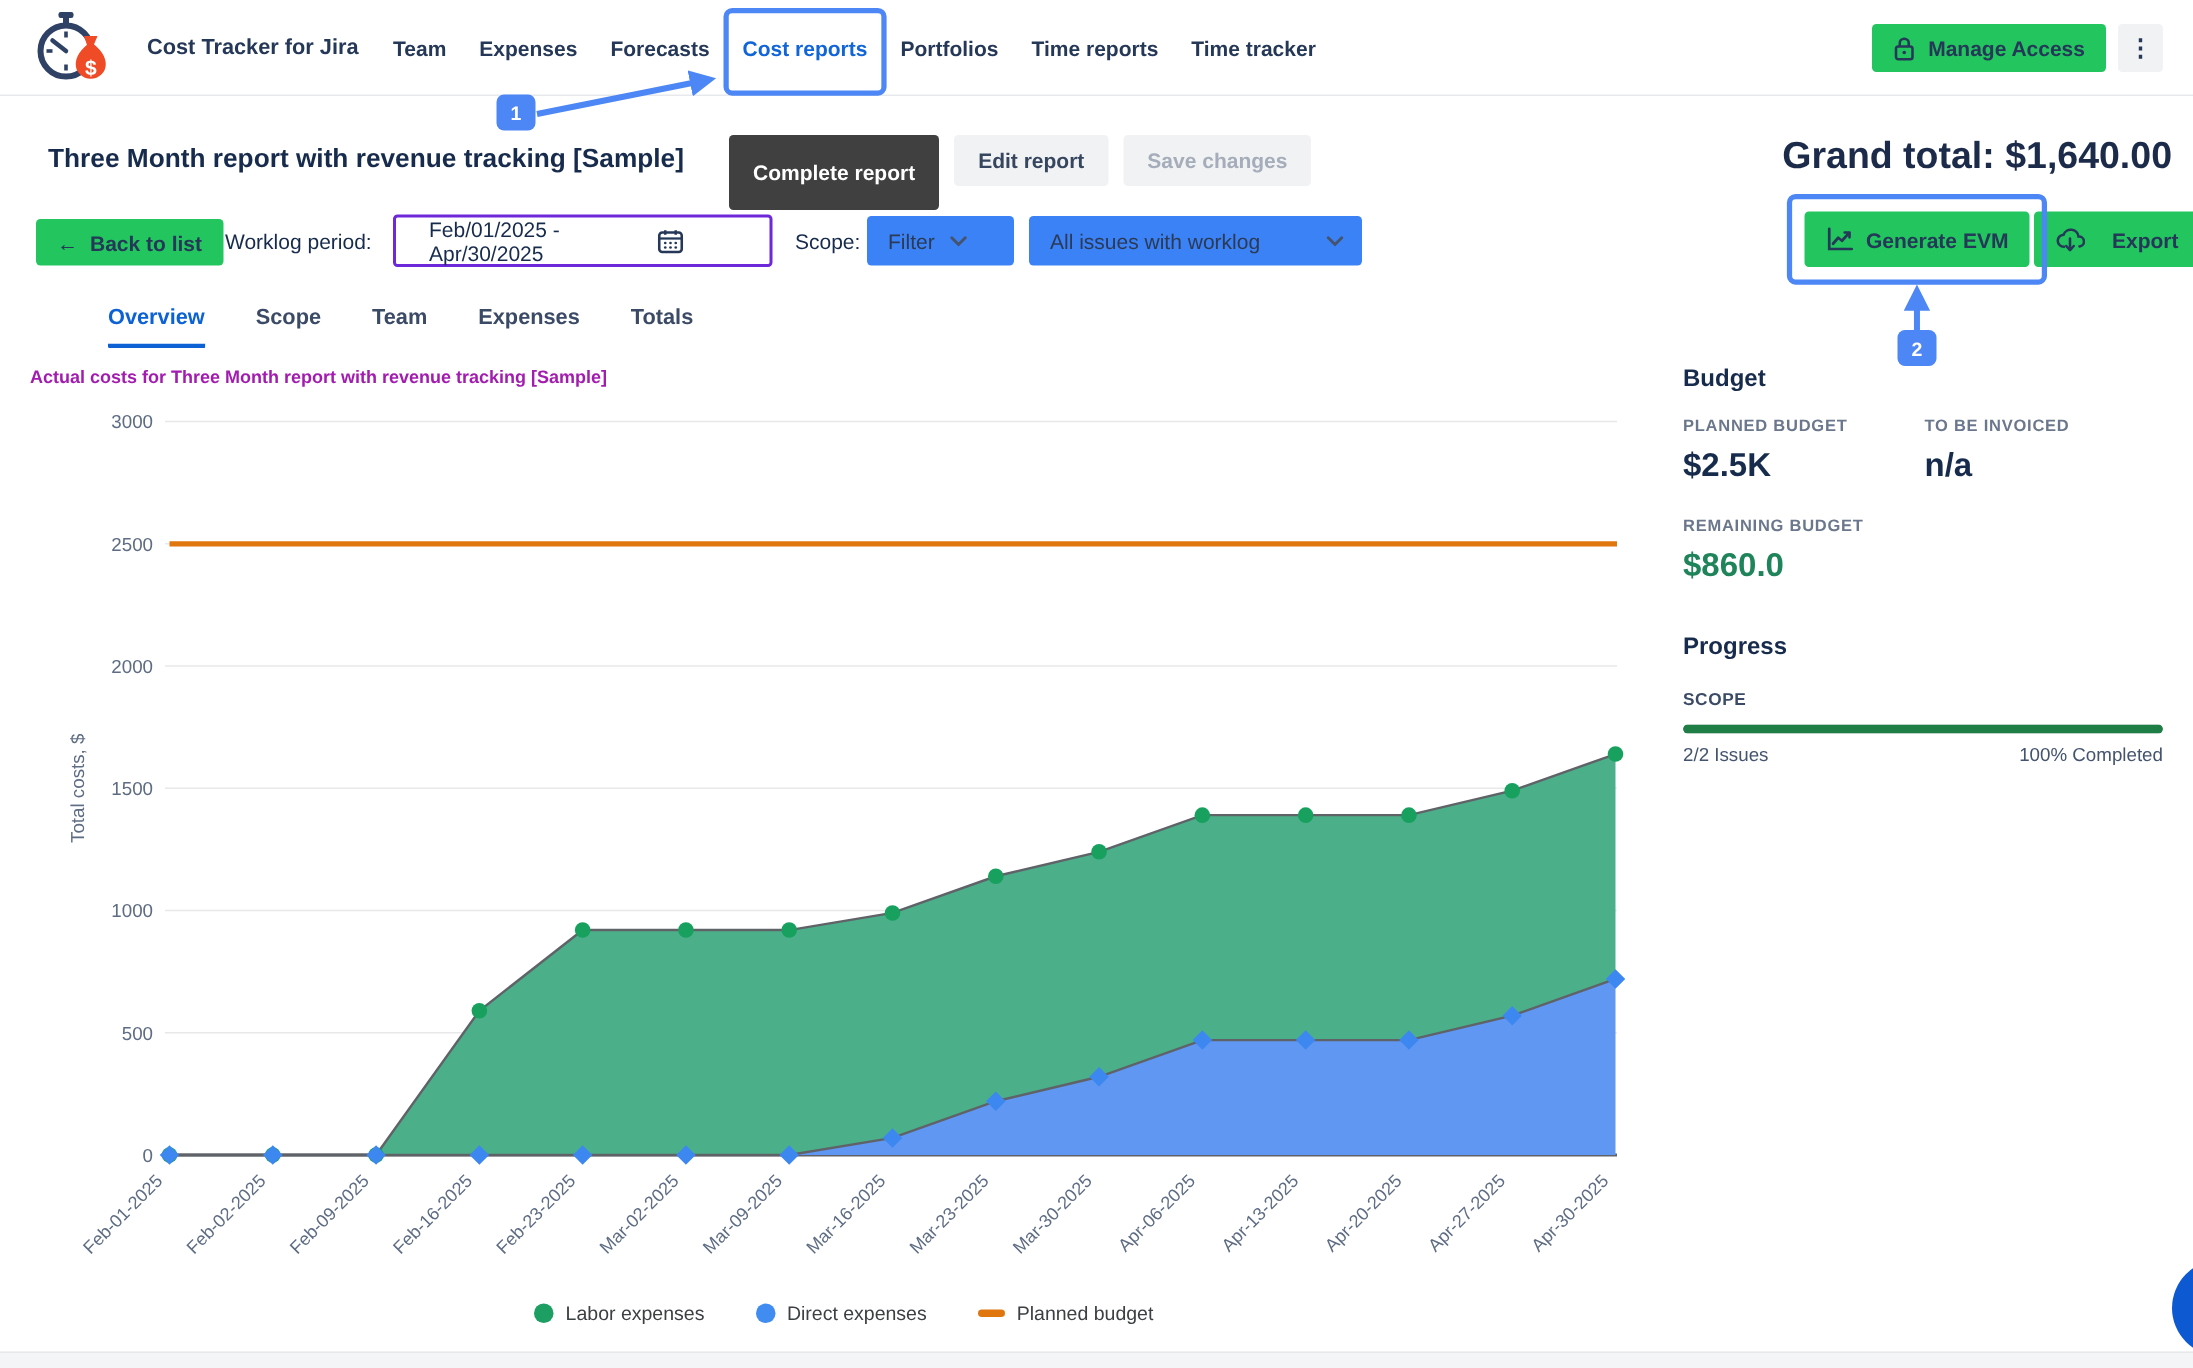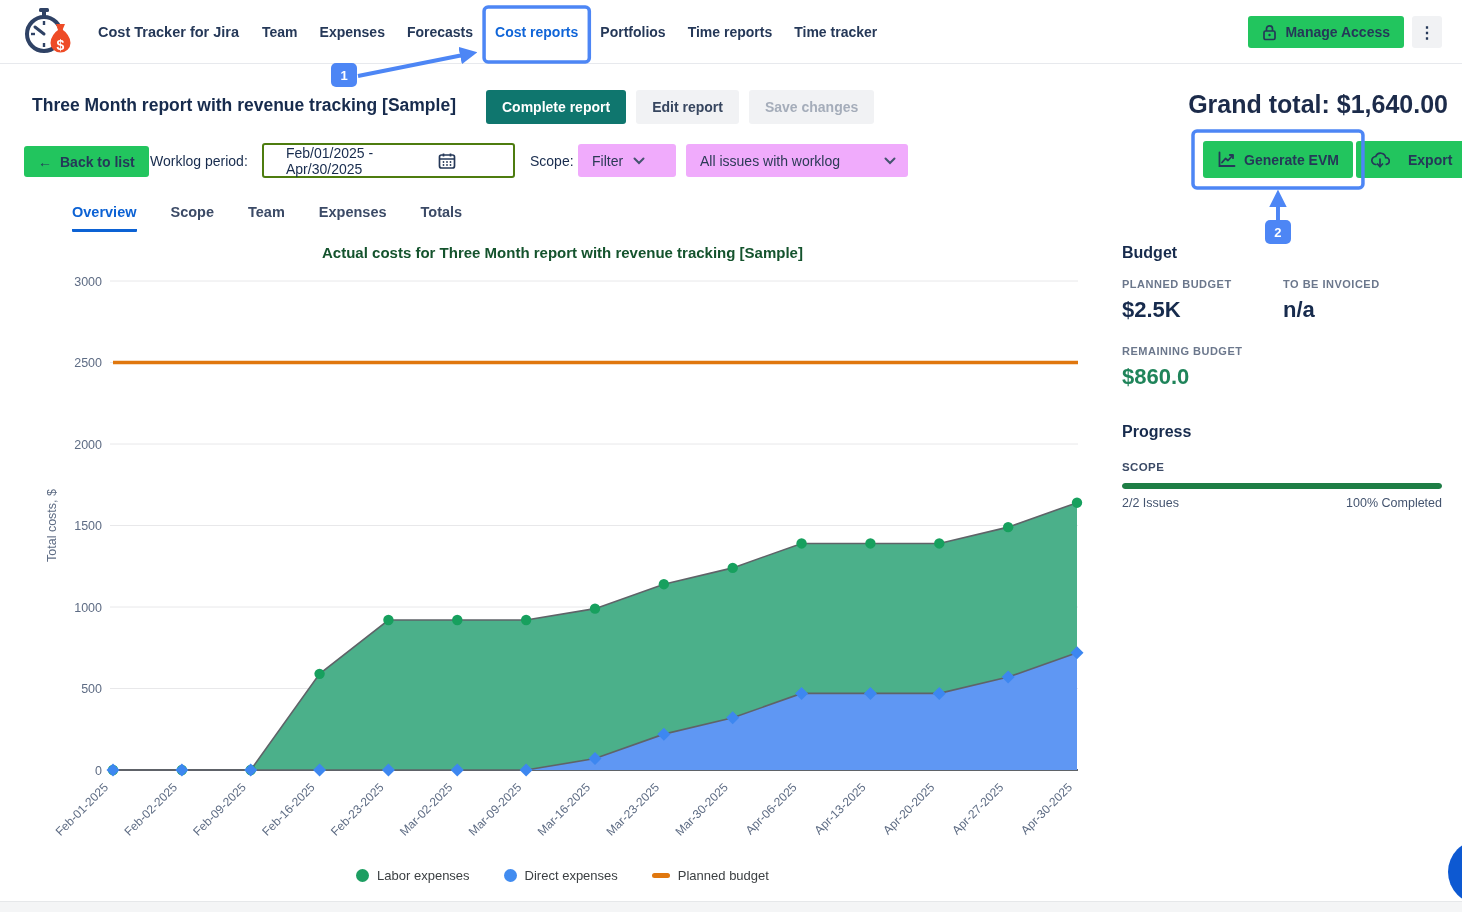--- a/index.html
+++ b/index.html
@@ -19,55 +19,55 @@
   .btn-gray { display:inline-flex; align-items:center; gap:8px; background:#22c55e; border:none;
               border-radius:3px; height:32px; padding:0 14px; font-family:inherit;
               font-size:14px; font-weight:bold; color:#253858; cursor:pointer; }
   .kebab { width:30px; height:32px; background:#f1f2f4; border-radius:3px; display:flex;
            align-items:center; justify-content:center; font-size:16px; font-weight:bold;
            color:#253858; cursor:pointer; letter-spacing:0; }
 
   
   .page-title { position:absolute; left:32px; top:95px; font-size:17.5px; font-weight:bold; color:#172b4d; }
   .title-buttons { position:absolute; left:486px; top:90px; display:flex; gap:10px; }
-  .btn-primary { background:#0f766e; color:#fff; border:none; border-radius:3px; height:34px;
+  .btn-primary { background:#404040; color:#fff; border:none; border-radius:3px; height:50px;
                  padding:0 16px; font-family:inherit; font-size:14px; font-weight:bold; cursor:pointer; }
   .btn-plain { background:#f1f2f4; color:#37465f; border:none; border-radius:3px; height:34px;
                padding:0 16px; font-family:inherit; font-size:14px; font-weight:bold; cursor:pointer; }
   .btn-plain.disabled { color:#a5adba; cursor:default; }
   .grand-total { position:absolute; right:14px; top:90px; font-size:25px; font-weight:bold; color:#1c2b4a; }
 
   
   .filterbar { position:absolute; left:0; top:143px; width:1462px; height:40px; }
   .back-btn { position:absolute; left:24px; top:3px; height:31px; }
   .flabel { position:absolute; top:10px; font-size:14px; color:#172b4d; }
   .worklog-label { left:150px; }
   .scope-label { left:530px; }
   .date-input { position:absolute; left:262px; top:0px; width:253px; height:35px; background:#fff;
-                border:2px solid #4d7c0f; border-radius:3px; display:flex; align-items:center;
+                border:2px solid #6d28d9; border-radius:3px; display:flex; align-items:center;
                 padding:0 12px 0 22px; cursor:pointer; }
   .date-input span { font-size:14px; color:#172b4d; flex:1; }
-  .select { position:absolute; top:1px; height:33px; background:#f0abfc; border-radius:3px;
+  .select { position:absolute; top:1px; height:33px; background:#3b82f6; border-radius:3px;
             display:flex; align-items:center; padding:0 12px 0 14px; gap:10px; cursor:pointer; }
   .select span { font-size:14px; color:#2b3a55; }
   .sel-filter { left:578px; width:98px; }
   .sel-issues { left:686px; width:222px; }
   .evm-btn { position:absolute; left:1203px; top:-2px; height:37px; }
   .export-btn { position:absolute; left:1356px; top:-2px; height:37px;gap:18px; }
 
   
   .tabs { position:absolute; left:32px; top:204px; display:flex; gap:34px;margin-left:40px; }
   .tab { font-size:14.5px; font-weight:bold; color:#3b4a66; padding-bottom:9px; cursor:pointer;
          border-bottom:3px solid transparent; border-radius:1px; }
   .tab.active { color:#0c62d4; border-bottom-color:#0c62d4; }
 
   
   .chart-panel { position:absolute; left:20px; top:240px; width:1085px; height:665px; }
-  .chart-title { position:absolute; left:0; top:4px; width:1085px; text-align:center;
-                 font-size:15px; font-weight:bold; color:#14532d; }
+  .chart-title { position:absolute; left:0; top:4px; width:1085px; text-align:left;
+                 font-size:12px; font-weight:bold; color:#a21caf; }
   #chart-svg { position:absolute; left:0; top:28px; }
   .chart-legend { position:absolute; left:0; top:628px; width:1085px; display:flex;
                   justify-content:center; gap:34px; align-items:center; }
   .legend-item { display:flex; align-items:center; gap:8px; font-size:13px; color:#3c4043; }
 
   
   .sidebar { position:absolute; left:1122px; top:244px; width:320px; }
   .side-h { font-size:16px; font-weight:bold; color:#172b4d; }
   .side-label { font-size:11px; font-weight:bold; color:#6b778c; letter-spacing:0.5px; }
   .side-value { font-size:22px; font-weight:bold; color:#172b4d; margin-top:7px; }

